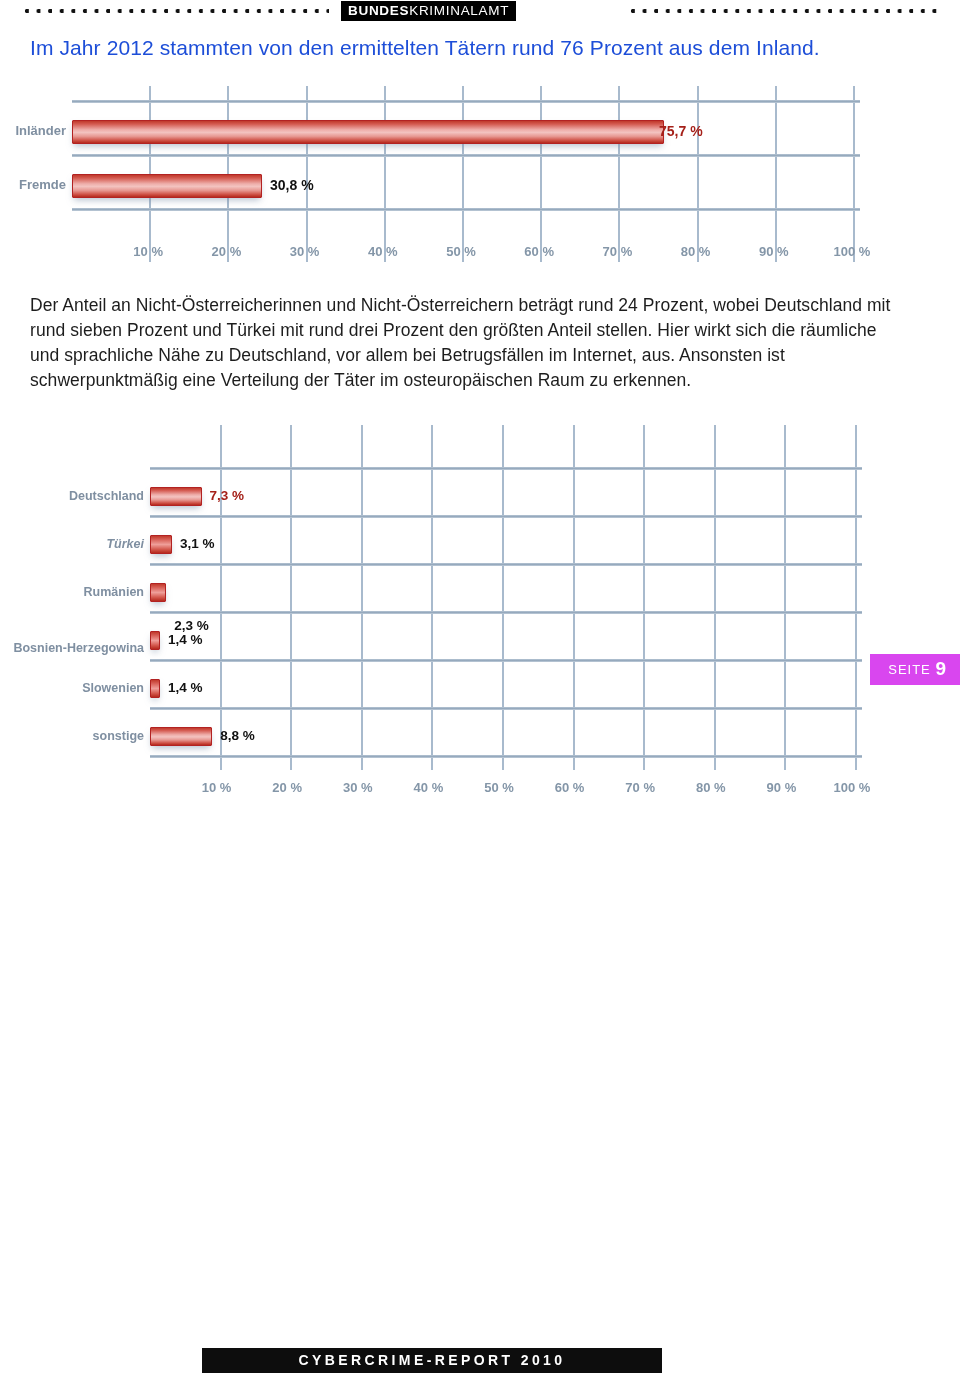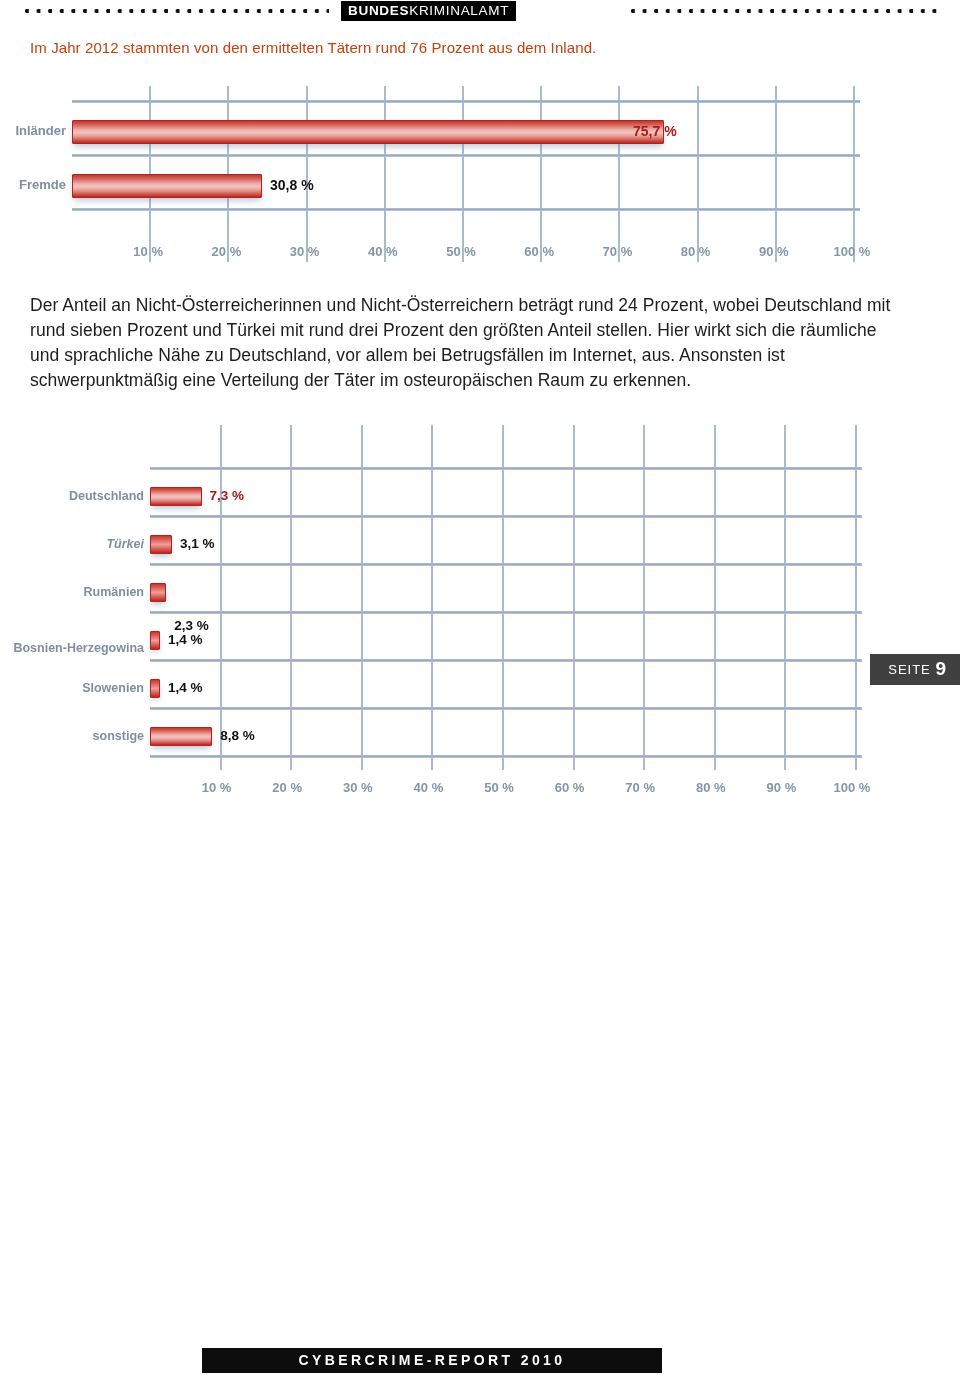--- a/index.html
+++ b/index.html
@@ -45,23 +45,23 @@
     white-space: nowrap;
   }
   .bka-logo .b-bold { font-weight: bold; }
   .bka-logo .b-reg  { font-weight: normal; }
 
   
   .intro {
     position: absolute;
     left: 30px; top: 36px;
     width: 880px;
-    font-size: 15px;
+    font-size: 21px;
     line-height: 24px;
-    color: #c2410c;
+    color: #1d4ed8;
     letter-spacing: 0.1px;
   }
 
   
   .chart { position: absolute; }
 
   .vline {
     position: absolute;
     width: 2px;
     background: #a8bacd;
@@ -128,21 +128,21 @@
     font-size: 17.5px;
     line-height: 25px;
     color: #1d1d1d;
     letter-spacing: 0.05px;
   }
 
   
   .page-badge {
     position: absolute;
     right: 0; top: 654px;
-    background: #404040;
+    background: #d946ef;
     color: #fff;
     padding: 4px 14px 5px 18px;
     font-size: 13px;
     letter-spacing: 1px;
     white-space: nowrap;
   }
   .page-badge .pg-num {
     font-size: 19px;
     font-weight: bold;
     letter-spacing: 0;
@@ -183,21 +183,21 @@
     <div class="vline" style="left: 383.8px; top: 0px; height: 176px;"></div>
     <div class="vline" style="left: 462px; top: 0px; height: 176px;"></div>
     <div class="vline" style="left: 540.2px; top: 0px; height: 176px;"></div>
     <div class="vline" style="left: 618.4px; top: 0px; height: 176px;"></div>
     <div class="vline" style="left: 696.6px; top: 0px; height: 176px;"></div>
     <div class="vline" style="left: 774.8px; top: 0px; height: 176px;"></div>
     <div class="vline" style="left: 853px; top: 0px; height: 176px;"></div>
     <div class="hline" style="left: 72px; width: 788px; top: 14px;"></div>
     <div class="row-label" style="right: 894px; top: 37px; font-size: 13px;">Inländer</div>
     <div class="bar" style="left: 72px; top: 34px; width: 591.974px; height: 24px;"></div>
-    <div class="bar-value val-red" style="left: 633px; top: 37px; font-size: 14px;">75,7 %</div>
+    <div class="bar-value val-red" style="left: 659px; top: 37px; font-size: 14px;">75,7 %</div>
     <div class="hline" style="left: 72px; width: 788px; top: 68px;"></div>
     <div class="row-label" style="right: 894px; top: 91px; font-size: 13px;">Fremde</div>
     <div class="bar" style="left: 72px; top: 88px; width: 190.026px; height: 24px;"></div>
     <div class="bar-value val-black" style="left: 270.026px; top: 91px; font-size: 14px;">30,8 %</div>
     <div class="hline" style="left: 72px; width: 788px; top: 122px;"></div>
     <div class="tick" style="width: 60px; left: 118.2px; top: 158px; font-size: 13px;">10 %</div>
     <div class="tick" style="width: 60px; left: 196.4px; top: 158px; font-size: 13px;">20 %</div>
     <div class="tick" style="width: 60px; left: 274.6px; top: 158px; font-size: 13px;">30 %</div>
     <div class="tick" style="width: 60px; left: 352.8px; top: 158px; font-size: 13px;">40 %</div>
     <div class="tick" style="width: 60px; left: 431px; top: 158px; font-size: 13px;">50 %</div>

